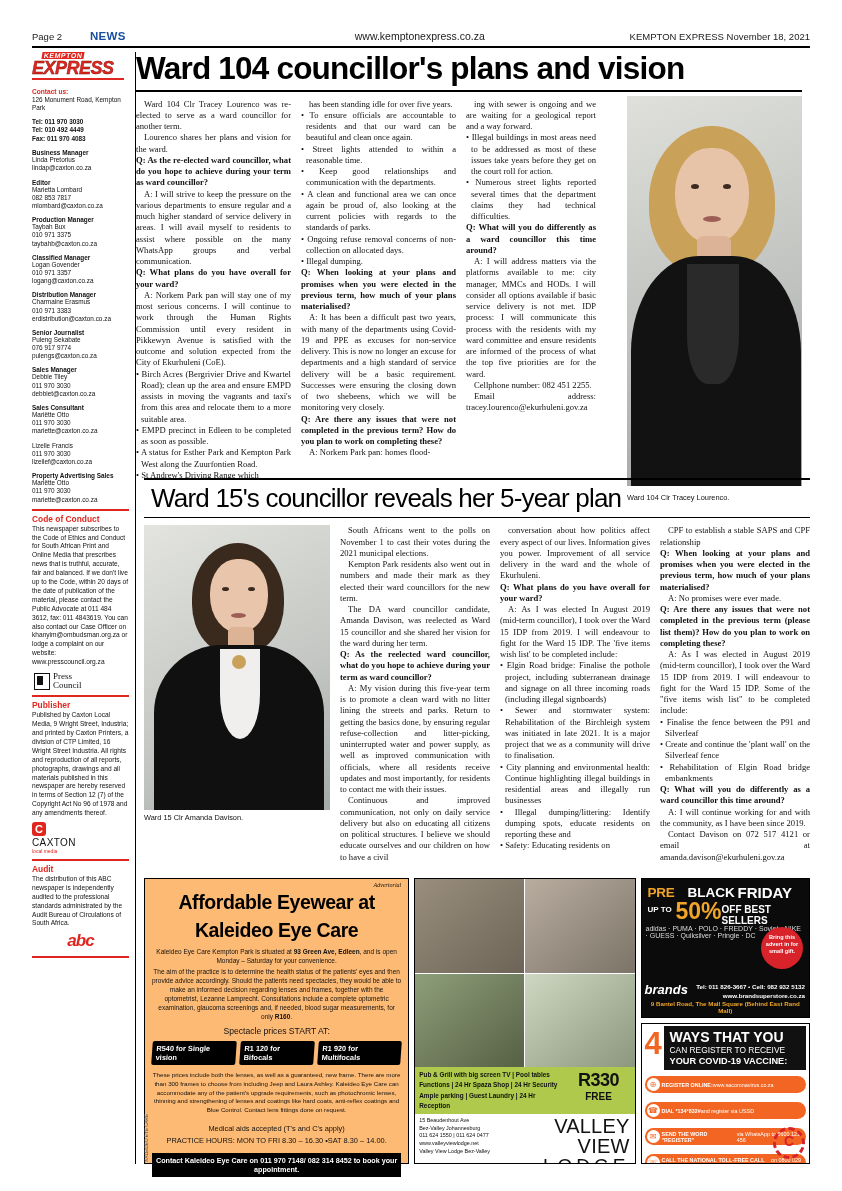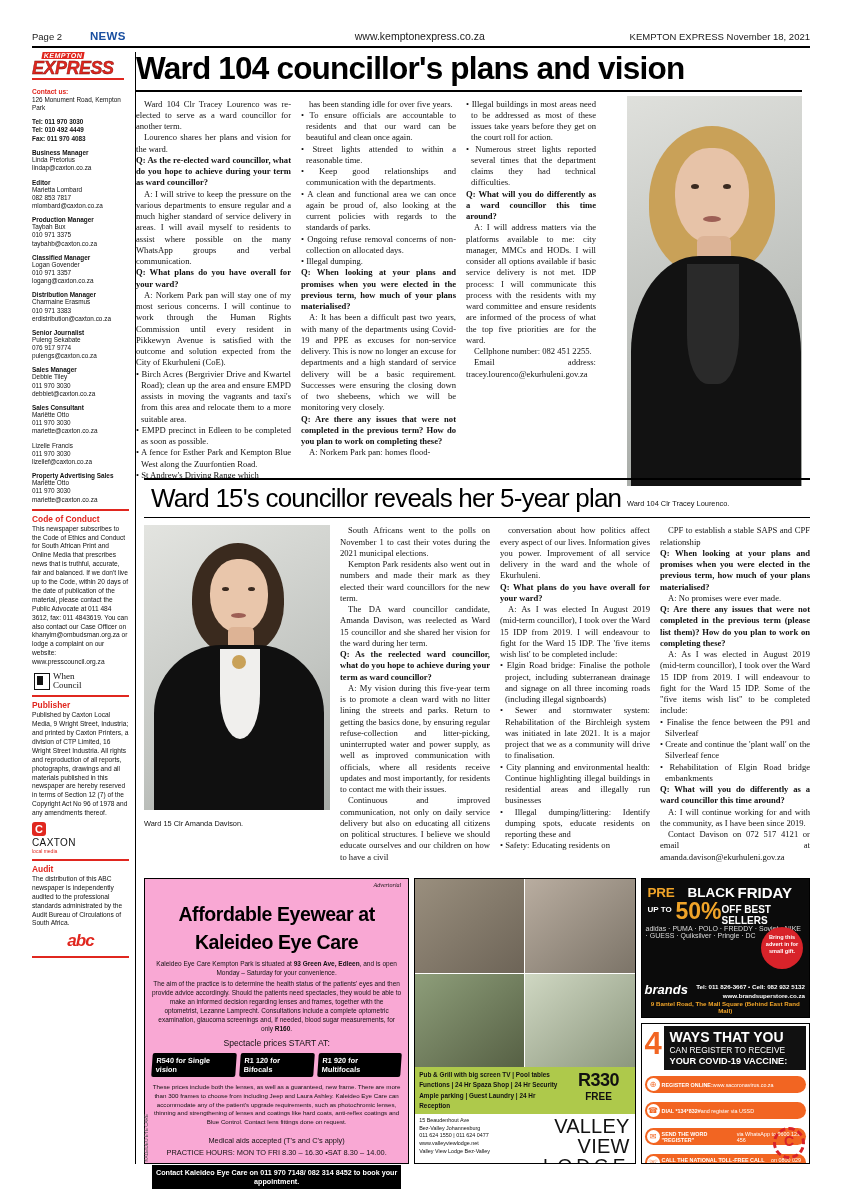--- a/index.html
+++ b/index.html
@@ -53,21 +53,21 @@
   .a1{position:absolute;left:136px;top:52px;width:666px;}
   .a1-head{font-family:"Liberation Sans",sans-serif;font-weight:bold;font-size:31.5px;line-height:1.02;letter-spacing:-.8px;color:#000;margin:0 0 6px 0;}
   .a1-rule{height:1.6px;background:#000;margin-bottom:7px;}
   .a1-cols{display:flex;gap:10px;}
   .col{font-size:8.6px;line-height:1.31;text-align:justify;color:#111;}
   .col p{margin:0;text-indent:8px;}
   .col p.b{font-weight:bold;text-indent:0;}
   .col p.bul{text-indent:0;padding-left:5px;text-indent:-5px;}
 
   .photo1{position:absolute;right:0;top:44px;width:175px;height:390px;overflow:hidden;}
-  .cap{font-family:"Liberation Sans",sans-serif;font-size:7.4px;color:#111;margin-top:9px;}
+  .cap{font-family:"Liberation Sans",sans-serif;font-size:7.4px;color:#111;margin-top:3px;}
 
   
   .a2{position:absolute;left:144px;top:478px;width:666px;}
   .a2-topline{height:1.6px;background:#000;margin-bottom:5px;}
   .a2-head{font-family:"Liberation Sans",sans-serif;font-weight:normal;font-size:26px;line-height:1.02;letter-spacing:-.8px;color:#000;margin:0 0 6px 7px;}
   .a2-rule{height:1.2px;background:#000;margin-bottom:7px;}
   .a2-body{display:flex;gap:10px;}
 
   .photo2{width:186px;height:285px;overflow:hidden;position:relative;}
 
@@ -76,21 +76,21 @@
   .ph .bg{position:absolute;inset:0;}
   .ph .hair{position:absolute;border-radius:50% 50% 45% 45%;}
   .ph .face{position:absolute;border-radius:48% 48% 52% 52%;}
   .ph .neck{position:absolute;border-radius:20%;}
   .ph .body{position:absolute;border-radius:40% 40% 0 0;}
   .ph .eye{position:absolute;background:#3a2a20;border-radius:50%;}
   .ph .mouth{position:absolute;background:#9d5f55;border-radius:50%;}
 
   
   .ads{position:absolute;left:144px;top:878px;width:666px;height:286px;display:flex;gap:5px;}
-  .ad-eye{width:266px;background:#f9a8d4;border:1px solid #000;box-sizing:border-box;padding:17px 7px;position:relative;}
+  .ad-eye{width:266px;background:#fdba74;border:1px solid #000;box-sizing:border-box;padding:5px 7px;position:relative;}
   .advertorial{position:absolute;right:7px;top:3px;font-family:"Liberation Serif",serif;font-style:italic;font-size:6px;color:#111;}
   .eye-h{font-family:"Liberation Sans",sans-serif;font-weight:bold;font-size:19.5px;line-height:1.04;text-align:center;color:#000;margin-top:8px;letter-spacing:-.4px;}
   .eye-p{font-family:"Liberation Sans",sans-serif;font-size:6.5px;line-height:1.38;text-align:center;color:#111;margin-top:7px;}
   .eye-p b{font-weight:bold;}
   .eye-start{font-family:"Liberation Sans",sans-serif;font-size:8.6px;text-align:center;margin-top:4px;}
   .price-row{display:flex;justify-content:space-between;gap:4px;margin-top:5px;}
   .price{background:#000;color:#fff;font-family:"Liberation Sans",sans-serif;font-weight:bold;font-size:7.4px;padding:3px 4px;border-radius:2px;transform:skewX(-4deg);}
   .eye-p2{font-family:"Liberation Sans",sans-serif;font-size:6.2px;line-height:1.4;text-align:center;color:#111;margin-top:6px;}
   .eye-med{font-family:"Liberation Sans",sans-serif;font-size:7.4px;text-align:center;margin-top:8px;line-height:1.5;}
   .eye-foot{background:#000;color:#fff;font-family:"Liberation Sans",sans-serif;font-weight:bold;font-size:7.2px;text-align:center;padding:3px 0;margin-top:7px;}
@@ -201,21 +201,21 @@
         <div class="txt tight">mariette@caxton.co.za</div>
       </div>
 
     <div class="rail-rule"></div>
     <div class="coc-title">Code of Conduct</div>
     <div class="coc-body">This newspaper subscribes to the Code of Ethics and Conduct for South African Print and Online Media that prescribes news that is truthful, accurate, fair and balanced. If we don't live up to the Code, within 20 days of the date of publication of the material, please contact the Public Advocate at 011 484 3612, fax: 011 4843619. You can also contact our Case Officer on khanyim@ombudsman.org.za or lodge a complaint on our website: www.presscouncil.org.za</div>
 
     <div class="press-badge">
       <div class="pb-sq"></div>
       <div class="pb-txt">
-        <div>When</div>
+        <div>Press</div>
         <div>Council</div>
       </div>
     </div>
 
     <div class="rail-rule"></div>
     <div class="coc-title">Publisher</div>
     <div class="coc-body">Published by Caxton Local Media, 9 Wright Street, Industria; and printed by Caxton Printers, a division of CTP Limited, 16 Wright Street Industria. All rights and reproduction of all reports, photographs, drawings and all materials published in this newspaper are hereby reserved in terms of Section 12 (7) of the Copyright Act No 96 of 1978 and any amendments thereof.</div>
 
     <div class="caxton-badge">
       <div class="cb-c">C</div>
@@ -236,37 +236,38 @@
     <div class="a1-cols">
       <div class="col" style="width:155px" id="a1c1">
           <p>Ward 104 Clr Tracey Lourenco was re-elected to serve as a ward councillor for another term.</p>
           <p>Lourenco shares her plans and vision for the ward.</p>
           <p class="b">Q: As the re-elected ward councillor, what do you hope to achieve during your term as ward councillor?</p>
           <p>A: I will strive to keep the pressure on the various departments to ensure regular and a much higher standard of service delivery in areas. I will avail myself to residents to assist where possible on the many WhatsApp groups and verbal communication.</p>
           <p class="b">Q: What plans do you have overall for your ward?</p>
           <p>A: Norkem Park pan will stay one of my most serious concerns. I will continue to work through the Human Rights Commission until every resident in Pikkewyn Avenue is satisfied with the outcome and solution expected from the City of Ekurhuleni (CoE).</p>
           <p class="bul">• Birch Acres (Bergrivier Drive and Kwartel Road); clean up the area and ensure EMPD assists in moving the vagrants and taxi's from this area and relocate them to a more suitable area.</p>
           <p class="bul">• EMPD precinct in Edleen to be completed as soon as possible.</p>
-          <p class="bul">• A fence for Esther Park and Kempton Blue West along the Zuurfontien Road.</p>
+          <p class="bul">• A status for Esther Park and Kempton Park West along the Zuurfontien Road.</p>
           <p class="bul">• St Andrew's Driving Range which</p>
         </div>
       <div class="col" style="width:155px" id="a1c2">
           <p>has been standing idle for over five years.</p>
           <p class="bul">• To ensure officials are accountable to residents and that our ward can be beautiful and clean once again.</p>
           <p class="bul">• Street lights attended to within a reasonable time.</p>
           <p class="bul">• Keep good relationships and communication with the departments.</p>
           <p class="bul">• A clean and functional area we can once again be proud of, also looking at the current policies with regards to the standards of parks.</p>
           <p class="bul">• Ongoing refuse removal concerns of non-collection on allocated days.</p>
           <p class="bul">• Illegal dumping.</p>
           <p class="b">Q: When looking at your plans and promises when you were elected in the previous term, how much of your plans materialised?</p>
           <p>A: It has been a difficult past two years, with many of the departments using Covid-19 and PPE as excuses for non-service delivery. This is now no longer an excuse for departments and a high standard of service delivery will be a basic requirement. Successes were ensuring the closing down of two shebeens, which we will be monitoring very closely.</p>
           <p class="b">Q: Are there any issues that were not completed in the previous term? How do you plan to work on completing these?</p>
           <p>A: Norkem Park pan: homes flood-</p>
         </div>
       <div class="col" style="width:130px" id="a1c3">
+          <p>ing with sewer is ongoing and we are waiting for a geological report and a way forward.</p>
           <p class="bul">• Illegal buildings in most areas need to be addressed as most of these issues take years before they get on the court roll for action.</p>
           <p class="bul">• Numerous street lights reported several times that the department claims they had technical difficulties.</p>
           <p class="b">Q: What will you do differently as a ward councillor this time around?</p>
           <p>A: I will address matters via the platforms available to me: city manager, MMCs and HODs. I will consider all options available if basic service delivery is not met. IDP process: I will communicate this process with the residents with my ward committee and ensure residents are informed of the process of what the top five priorities are for the ward.</p>
           <p>Cellphone number: 082 451 2255.</p>
           <p>Email address: tracey.lourenco@ekurhuleni.gov.za</p>
         </div>
       <div style="width:186px"></div>
     </div>
     <div class="photo1">

